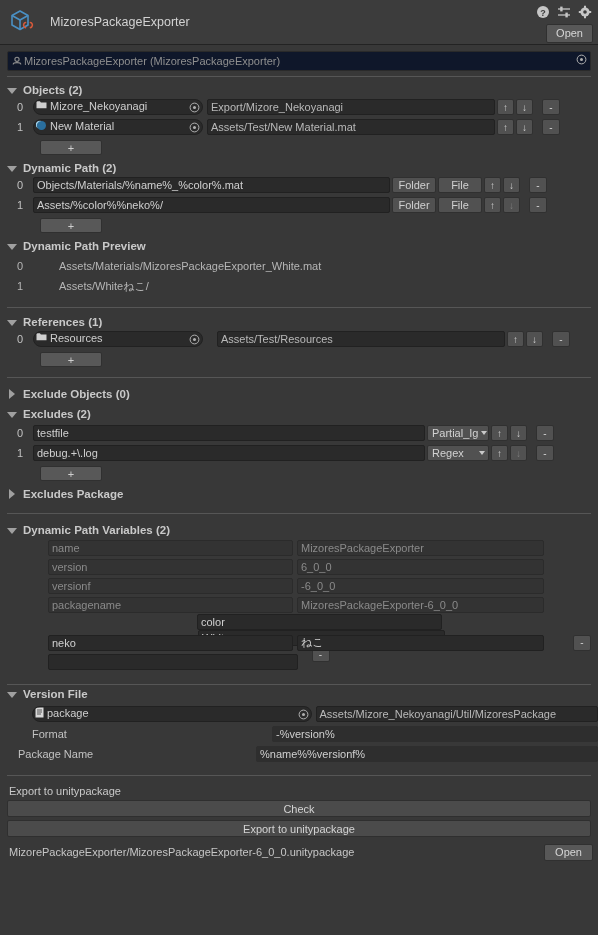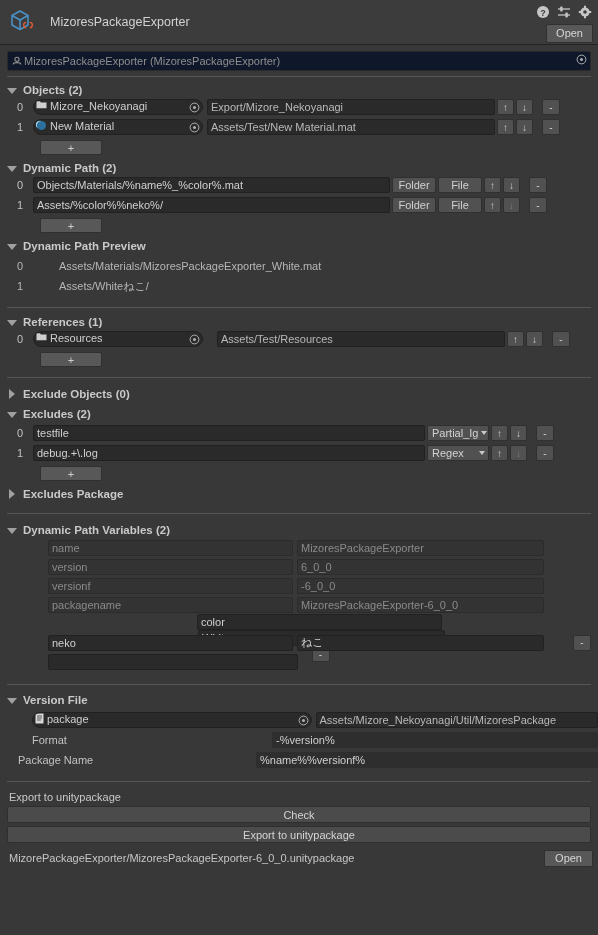--- a/index.html
+++ b/index.html
@@ -459,21 +459,21 @@
     <span class="textfield var-val">ねこ</span>
     <span class="var-spacer"></span>
     <span class="minibtn minus">-</span>
   </div>
   <div class="var-row" style="padding-left:48px;">
     <span class="textfield var-key" style="width:250px;"></span>
   </div>
 
   <div class="divider" style="margin-top:13px;"></div>
 
-  <div class="section-title" style="margin-top:6px;">
+  <div class="section-title" style="">
     <span class="foldout open"></span>
     <span>Version File</span>
   </div>
 
   <div class="vf-row" style="padding-left:32px;margin-top:2px;">
     <span class="objfield" style="width:280px;">
       <span style="margin-right:3px;display:inline-flex;">
         <svg width="9" height="11" viewBox="0 0 9 11">
           <rect x="0.5" y="0.5" width="8" height="10" fill="#d8d8d8"></rect>
           <g stroke="#4a4a4a" stroke-width="0.9">

